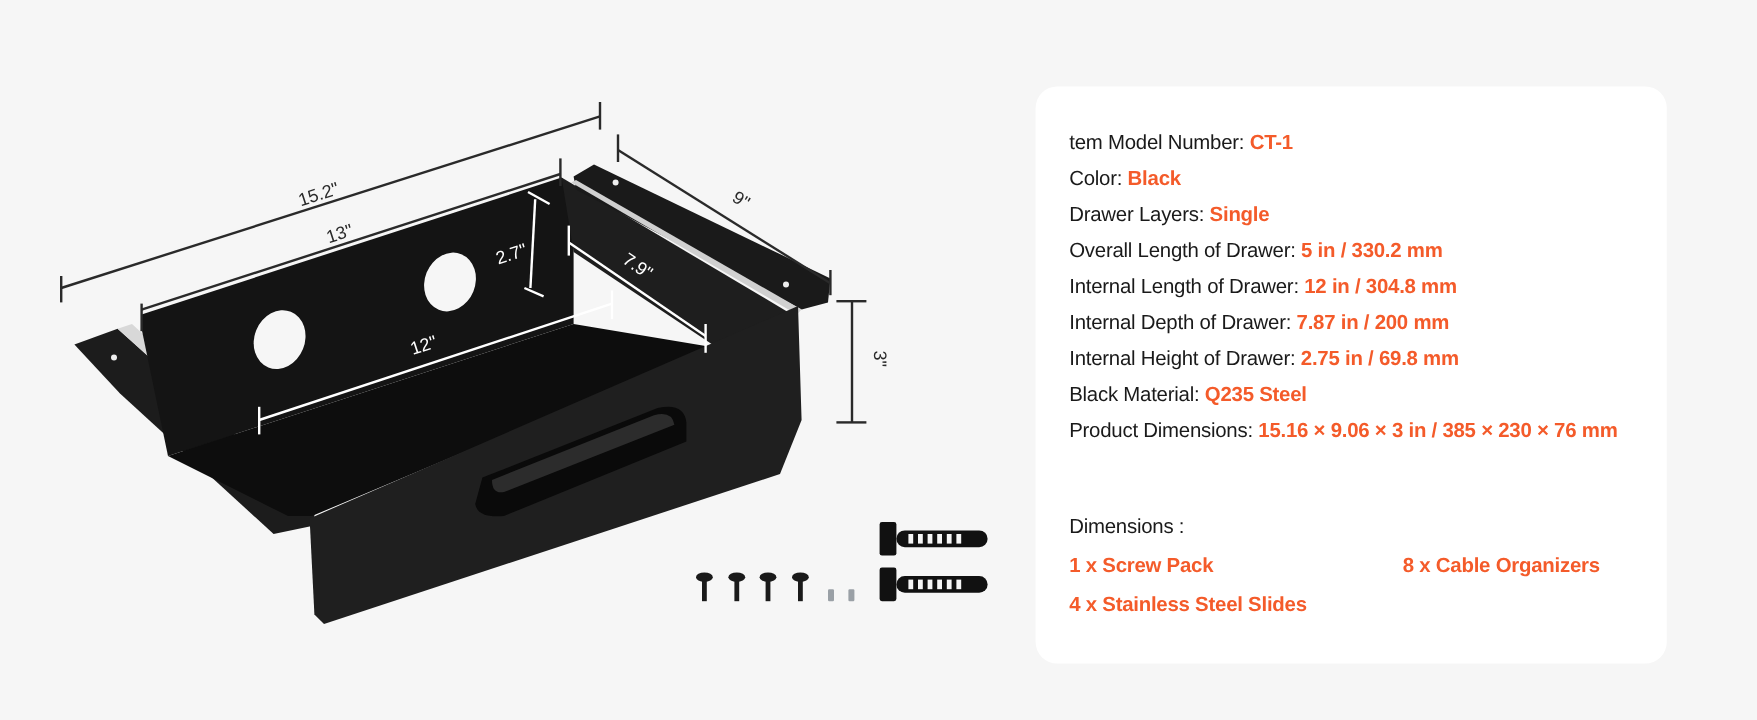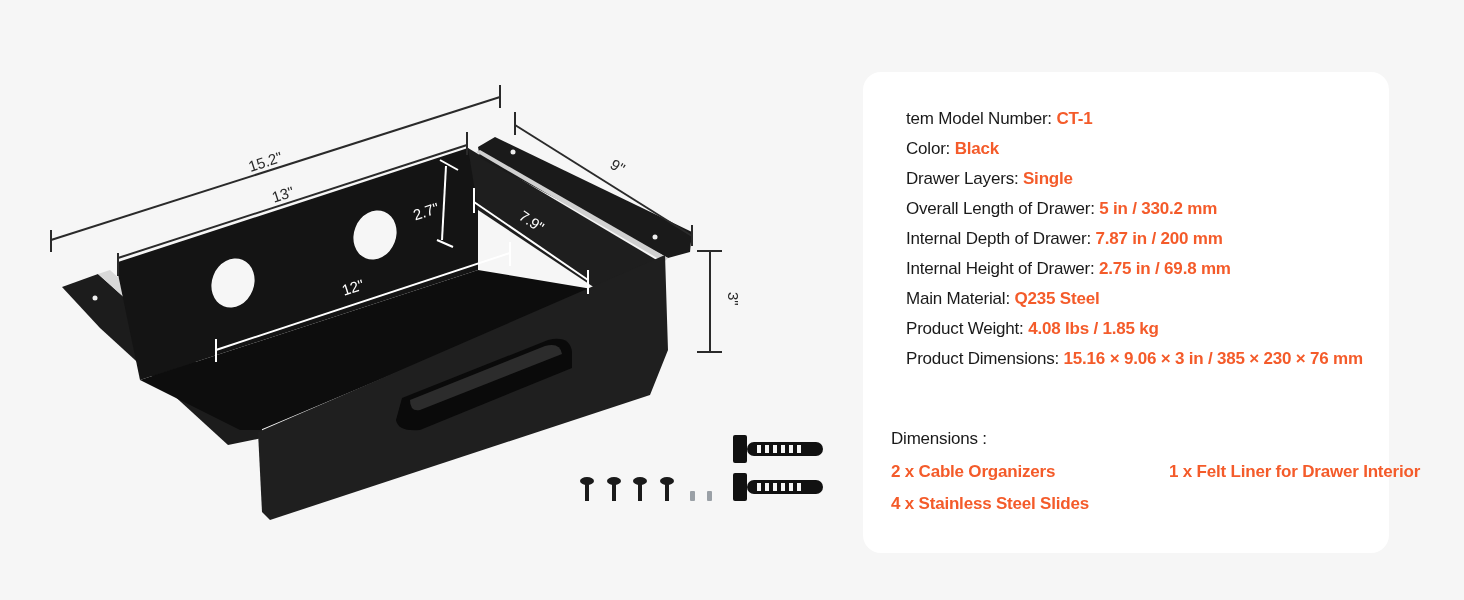--- a/index.html
+++ b/index.html
@@ -6,21 +6,21 @@
   html, body { width: 1464px; height: 600px; overflow: hidden; }
   body { background: #f6f6f6; font-family: "Liberation Sans", "DejaVu Sans", sans-serif; position: relative; }
 
   .product-area { position: absolute; left: 0; top: 0; width: 850px; height: 600px; }
   .product-area svg { position: absolute; left: 0; top: 0; }
 
   .spec-card {
     position: absolute; left: 863px; top: 72px; width: 526px; height: 481px;
     background: #ffffff; border-radius: 18px;
   }
-  .spec-list { position: absolute; left: 28px; top: 35px; margin-left: 15px; }
+  .spec-list { position: absolute; left: 28px; top: 35px; }
   .spec-row { height: 30px; line-height: 24px; font-size: 17px; color: #1a1a1a; white-space: nowrap; letter-spacing: -0.2px; }
   .spec-row .val { color: #f45b2a; font-weight: bold; }
 
   .acc-title { position: absolute; left: 28px; top: 357px; font-size: 17px; color: #1a1a1a; letter-spacing: -0.2px; }
   .acc-grid { position: absolute; left: 28px; top: 388px; width: 480px; display: grid; grid-template-columns: 278px 1fr; row-gap: 8px; }
   .acc-item { font-size: 17px; font-weight: bold; color: #f45b2a; line-height: 24px; white-space: nowrap; letter-spacing: -0.2px; }
 
   .dim-label { font-family: "Liberation Sans", sans-serif; font-size: 15px; }
 </style>
 </head>
@@ -149,26 +149,26 @@
     </g>
   </svg>
 </div>
 
 <div class="spec-card">
   <div class="spec-list">
     <div class="spec-row"><span>tem Model Number: </span><span class="val">CT-1</span></div>
     <div class="spec-row"><span>Color: </span><span class="val">Black</span></div>
     <div class="spec-row"><span>Drawer Layers: </span><span class="val">Single</span></div>
     <div class="spec-row"><span>Overall Length of Drawer: </span><span class="val">5 in / 330.2 mm</span></div>
+    <div class="spec-row"><span>Internal Length of Drawer: </span><span class="val">12 in / 304.8 mm</span></div>
     <div class="spec-row"><span>Internal Depth of Drawer: </span><span class="val">7.87 in / 200 mm</span></div>
     <div class="spec-row"><span>Internal Height of Drawer: </span><span class="val">2.75 in / 69.8 mm</span></div>
-    <div class="spec-row"><span>Main Material: </span><span class="val">Q235 Steel</span></div>
-    <div class="spec-row"><span>Product Weight: </span><span class="val">4.08 lbs / 1.85 kg</span></div>
+    <div class="spec-row"><span>Black Material: </span><span class="val">Q235 Steel</span></div>
     <div class="spec-row"><span>Product Dimensions: </span><span class="val">15.16 × 9.06 × 3 in / 385 × 230 × 76 mm</span></div>
   </div>
 
   <div class="acc-title">Dimensions :</div>
   <div class="acc-grid">
-    <div class="acc-item">2 x Cable Organizers</div>
-    <div class="acc-item">1 x Felt Liner for Drawer Interior</div>
+    <div class="acc-item">1 x Screw Pack</div>
+    <div class="acc-item">8 x Cable Organizers</div>
     <div class="acc-item">4 x Stainless Steel Slides</div>
   </div>
 </div>
 
 </body></html>

